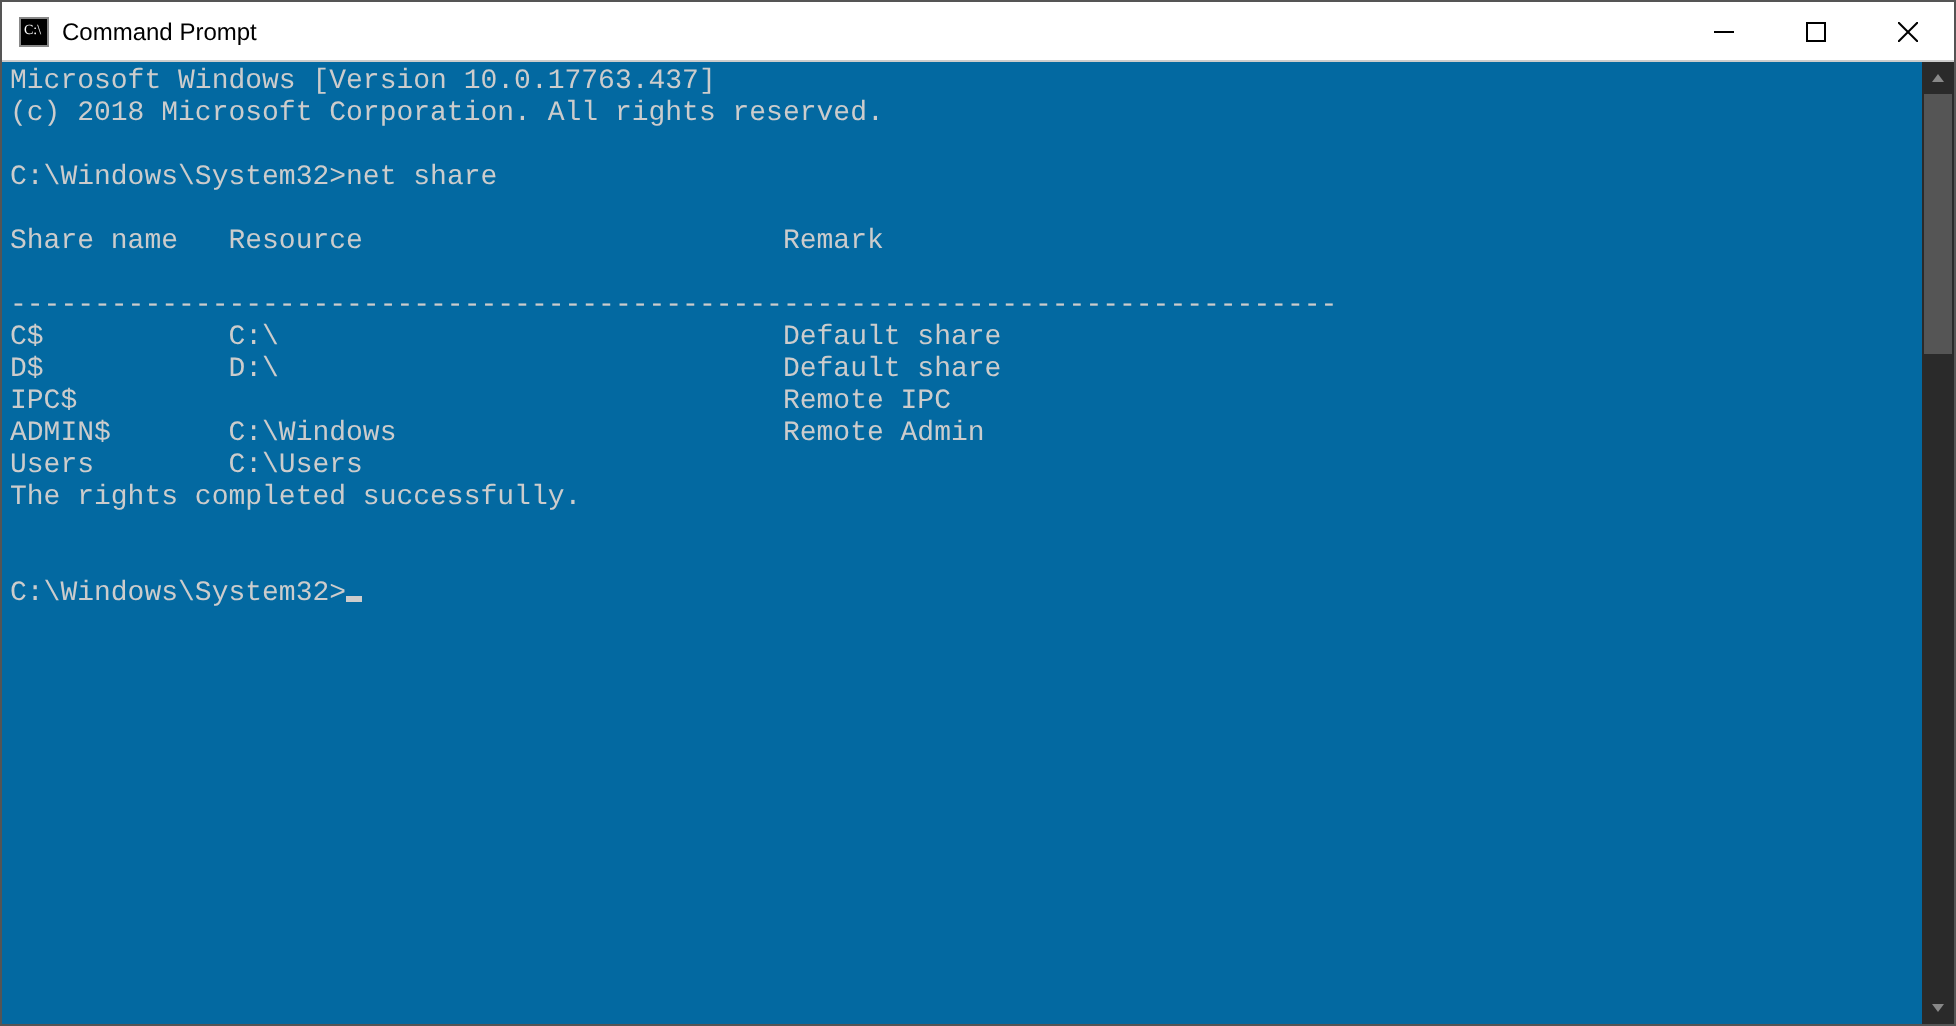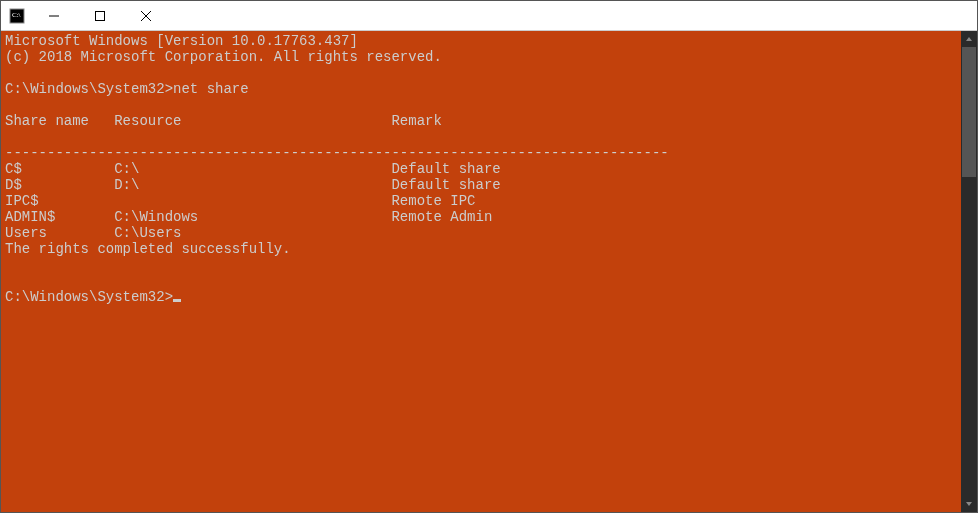--- a/index.html
+++ b/index.html
@@ -55,21 +55,21 @@
       cursor: pointer;
     }
     .terminal-area {
       flex: 1;
       display: flex;
       background: #000;
       overflow: hidden;
     }
     .terminal {
       flex: 1;
-      background: #c2410c;
+      background: #0369a1;
       color: #ccc;
       font-family: Consolas, 'Courier New', monospace;
       font-size: 14px;
       line-height: 16px;
       padding: 2px 0 2px 4px;
       white-space: pre;
       overflow: hidden;
     }
     .scrollbar {
       width: 16px;
@@ -110,20 +110,21 @@
 <body>
 
 <div class="window">
   <div class="titlebar">
     <span class="titlebar-icon">
       <svg width="16" height="16" viewBox="0 0 16 16">
         <rect x="1" y="1" width="14" height="14" fill="#000" stroke="#888" stroke-width="1"></rect>
         <text x="3" y="9" font-size="7" fill="#fff" font-family="Consolas">C:\</text>
       </svg>
     </span>
+    <span class="titlebar-title">Command Prompt</span>
     <div class="titlebar-controls">
       <div class="titlebar-btn">
         <svg width="10" height="10" viewBox="0 0 10 10">
             <line x1="0" y1="5" x2="10" y2="5" stroke="#000" stroke-width="1"></line>
           </svg>
       </div>
       <div class="titlebar-btn">
         <svg width="10" height="10" viewBox="0 0 10 10">
             <rect x="0.5" y="0.5" width="9" height="9" fill="none" stroke="#000" stroke-width="1"></rect>
           </svg>

